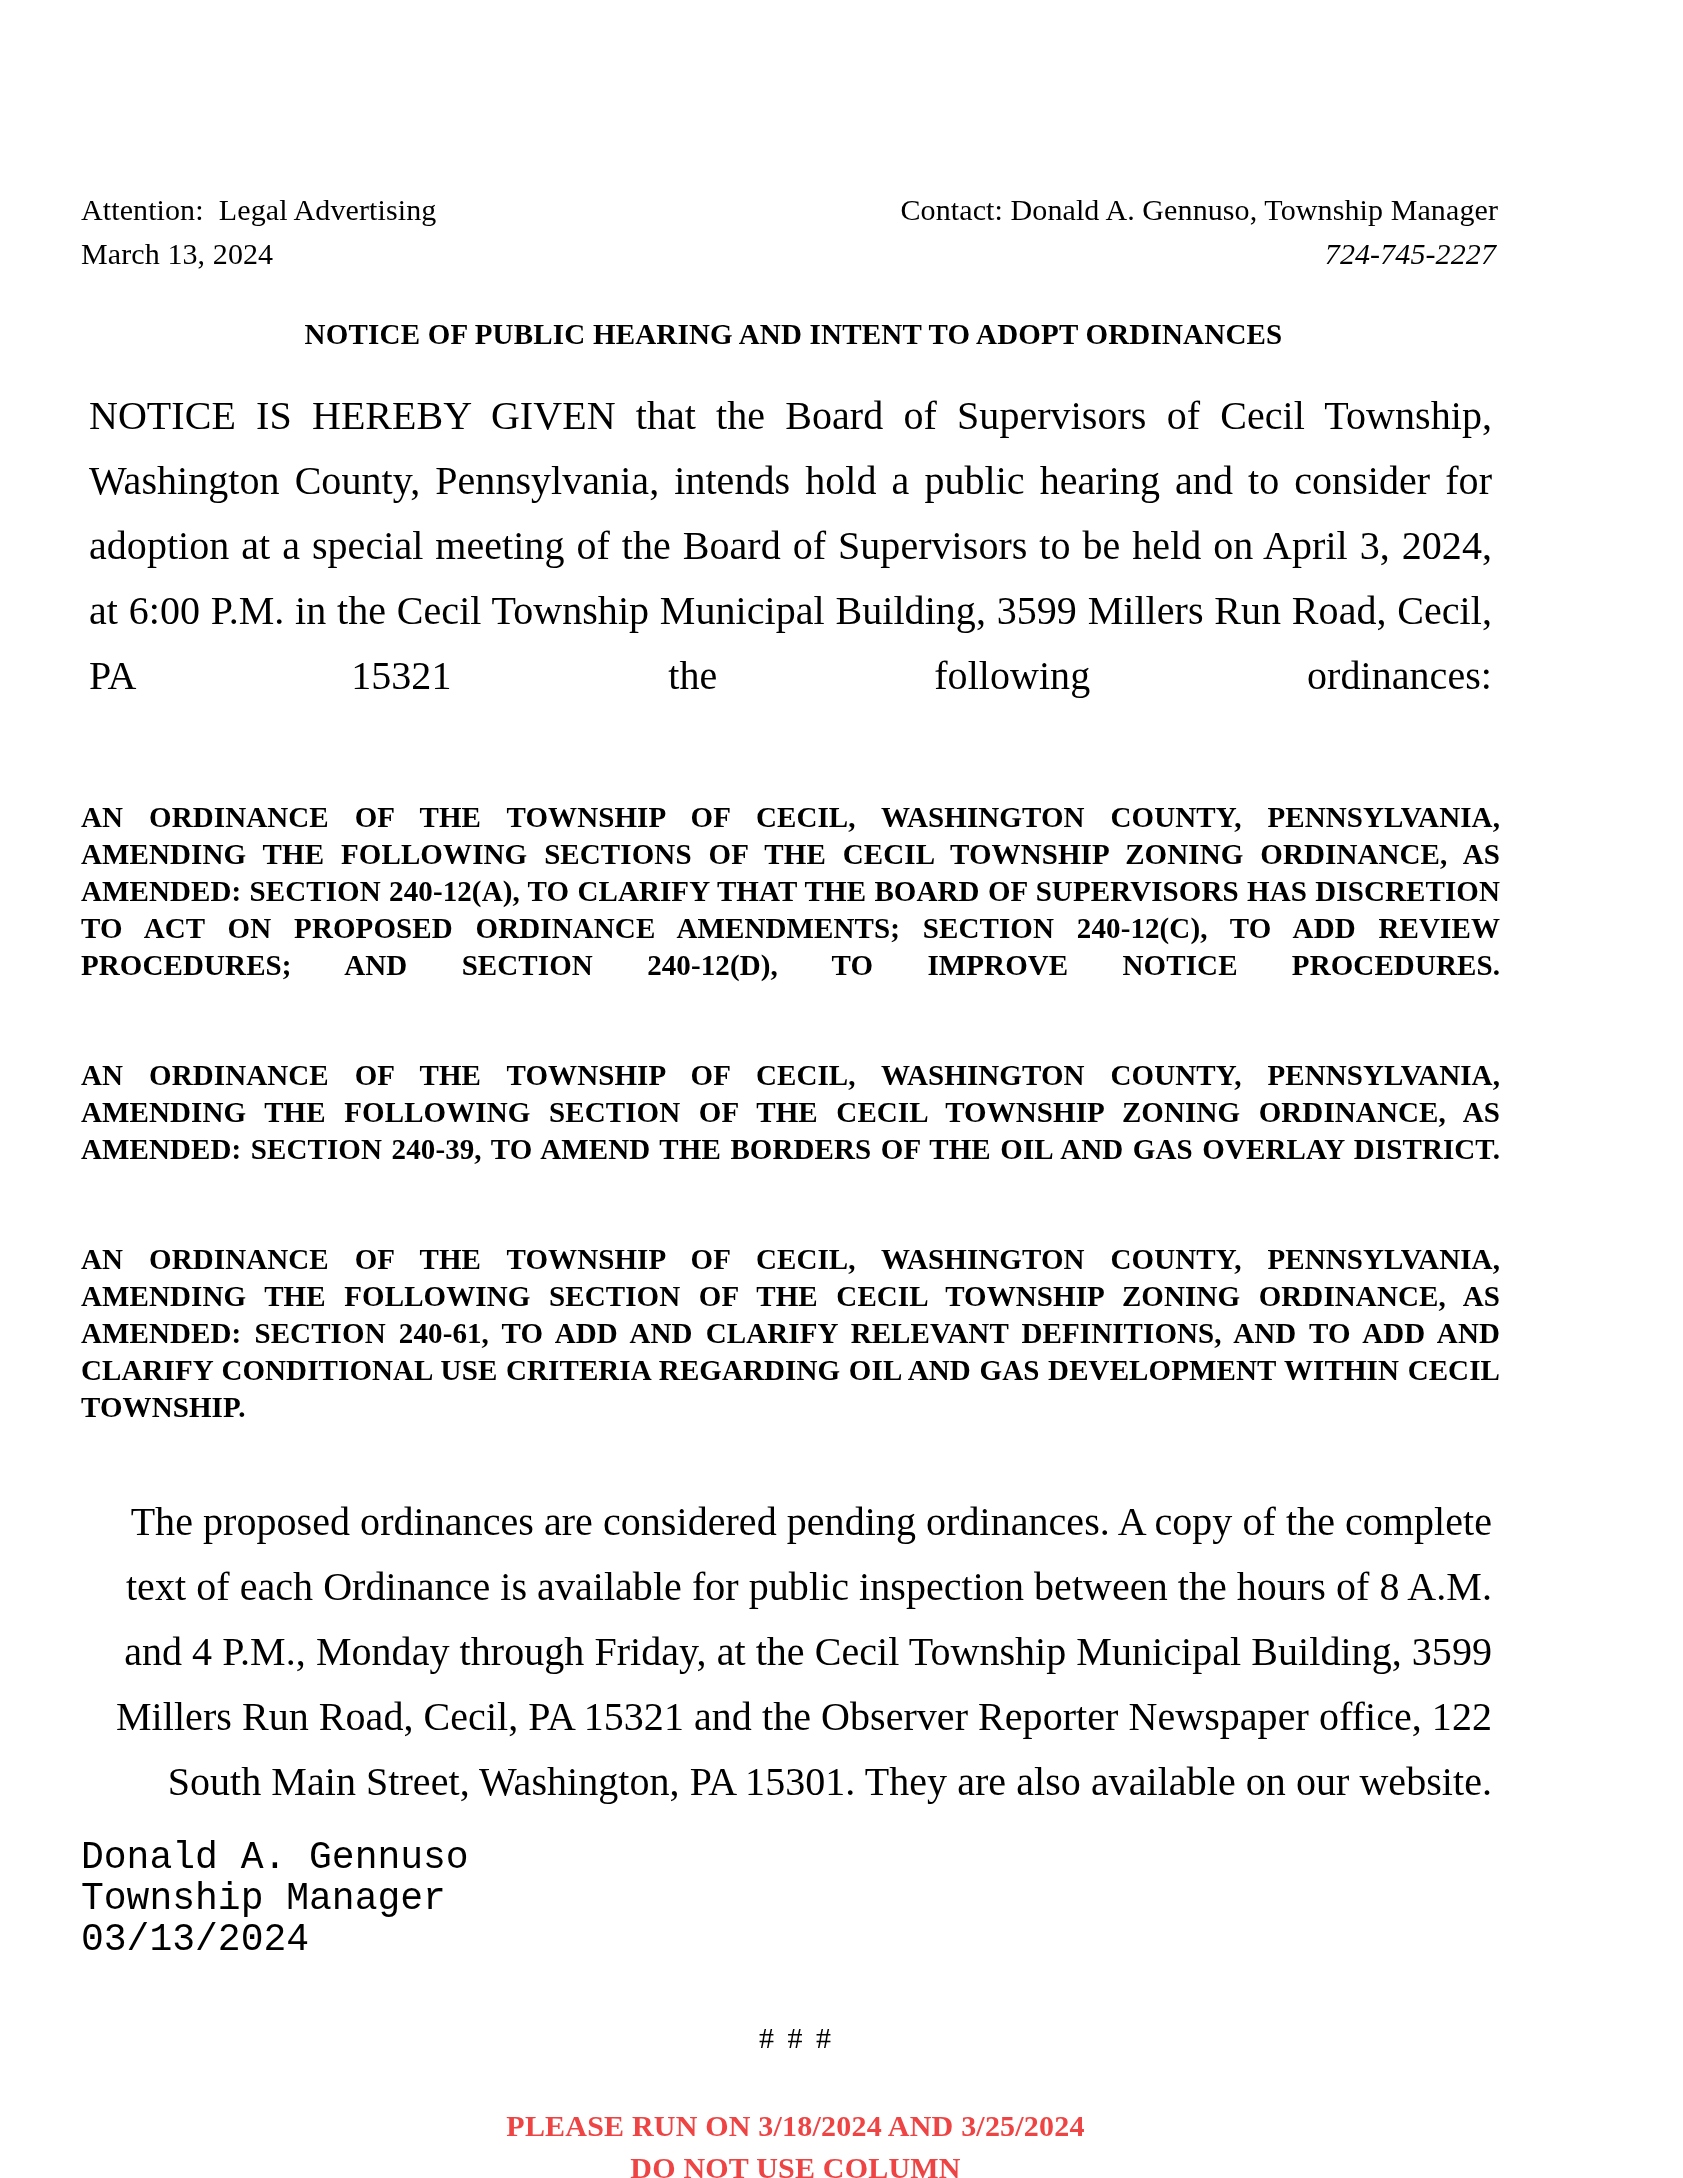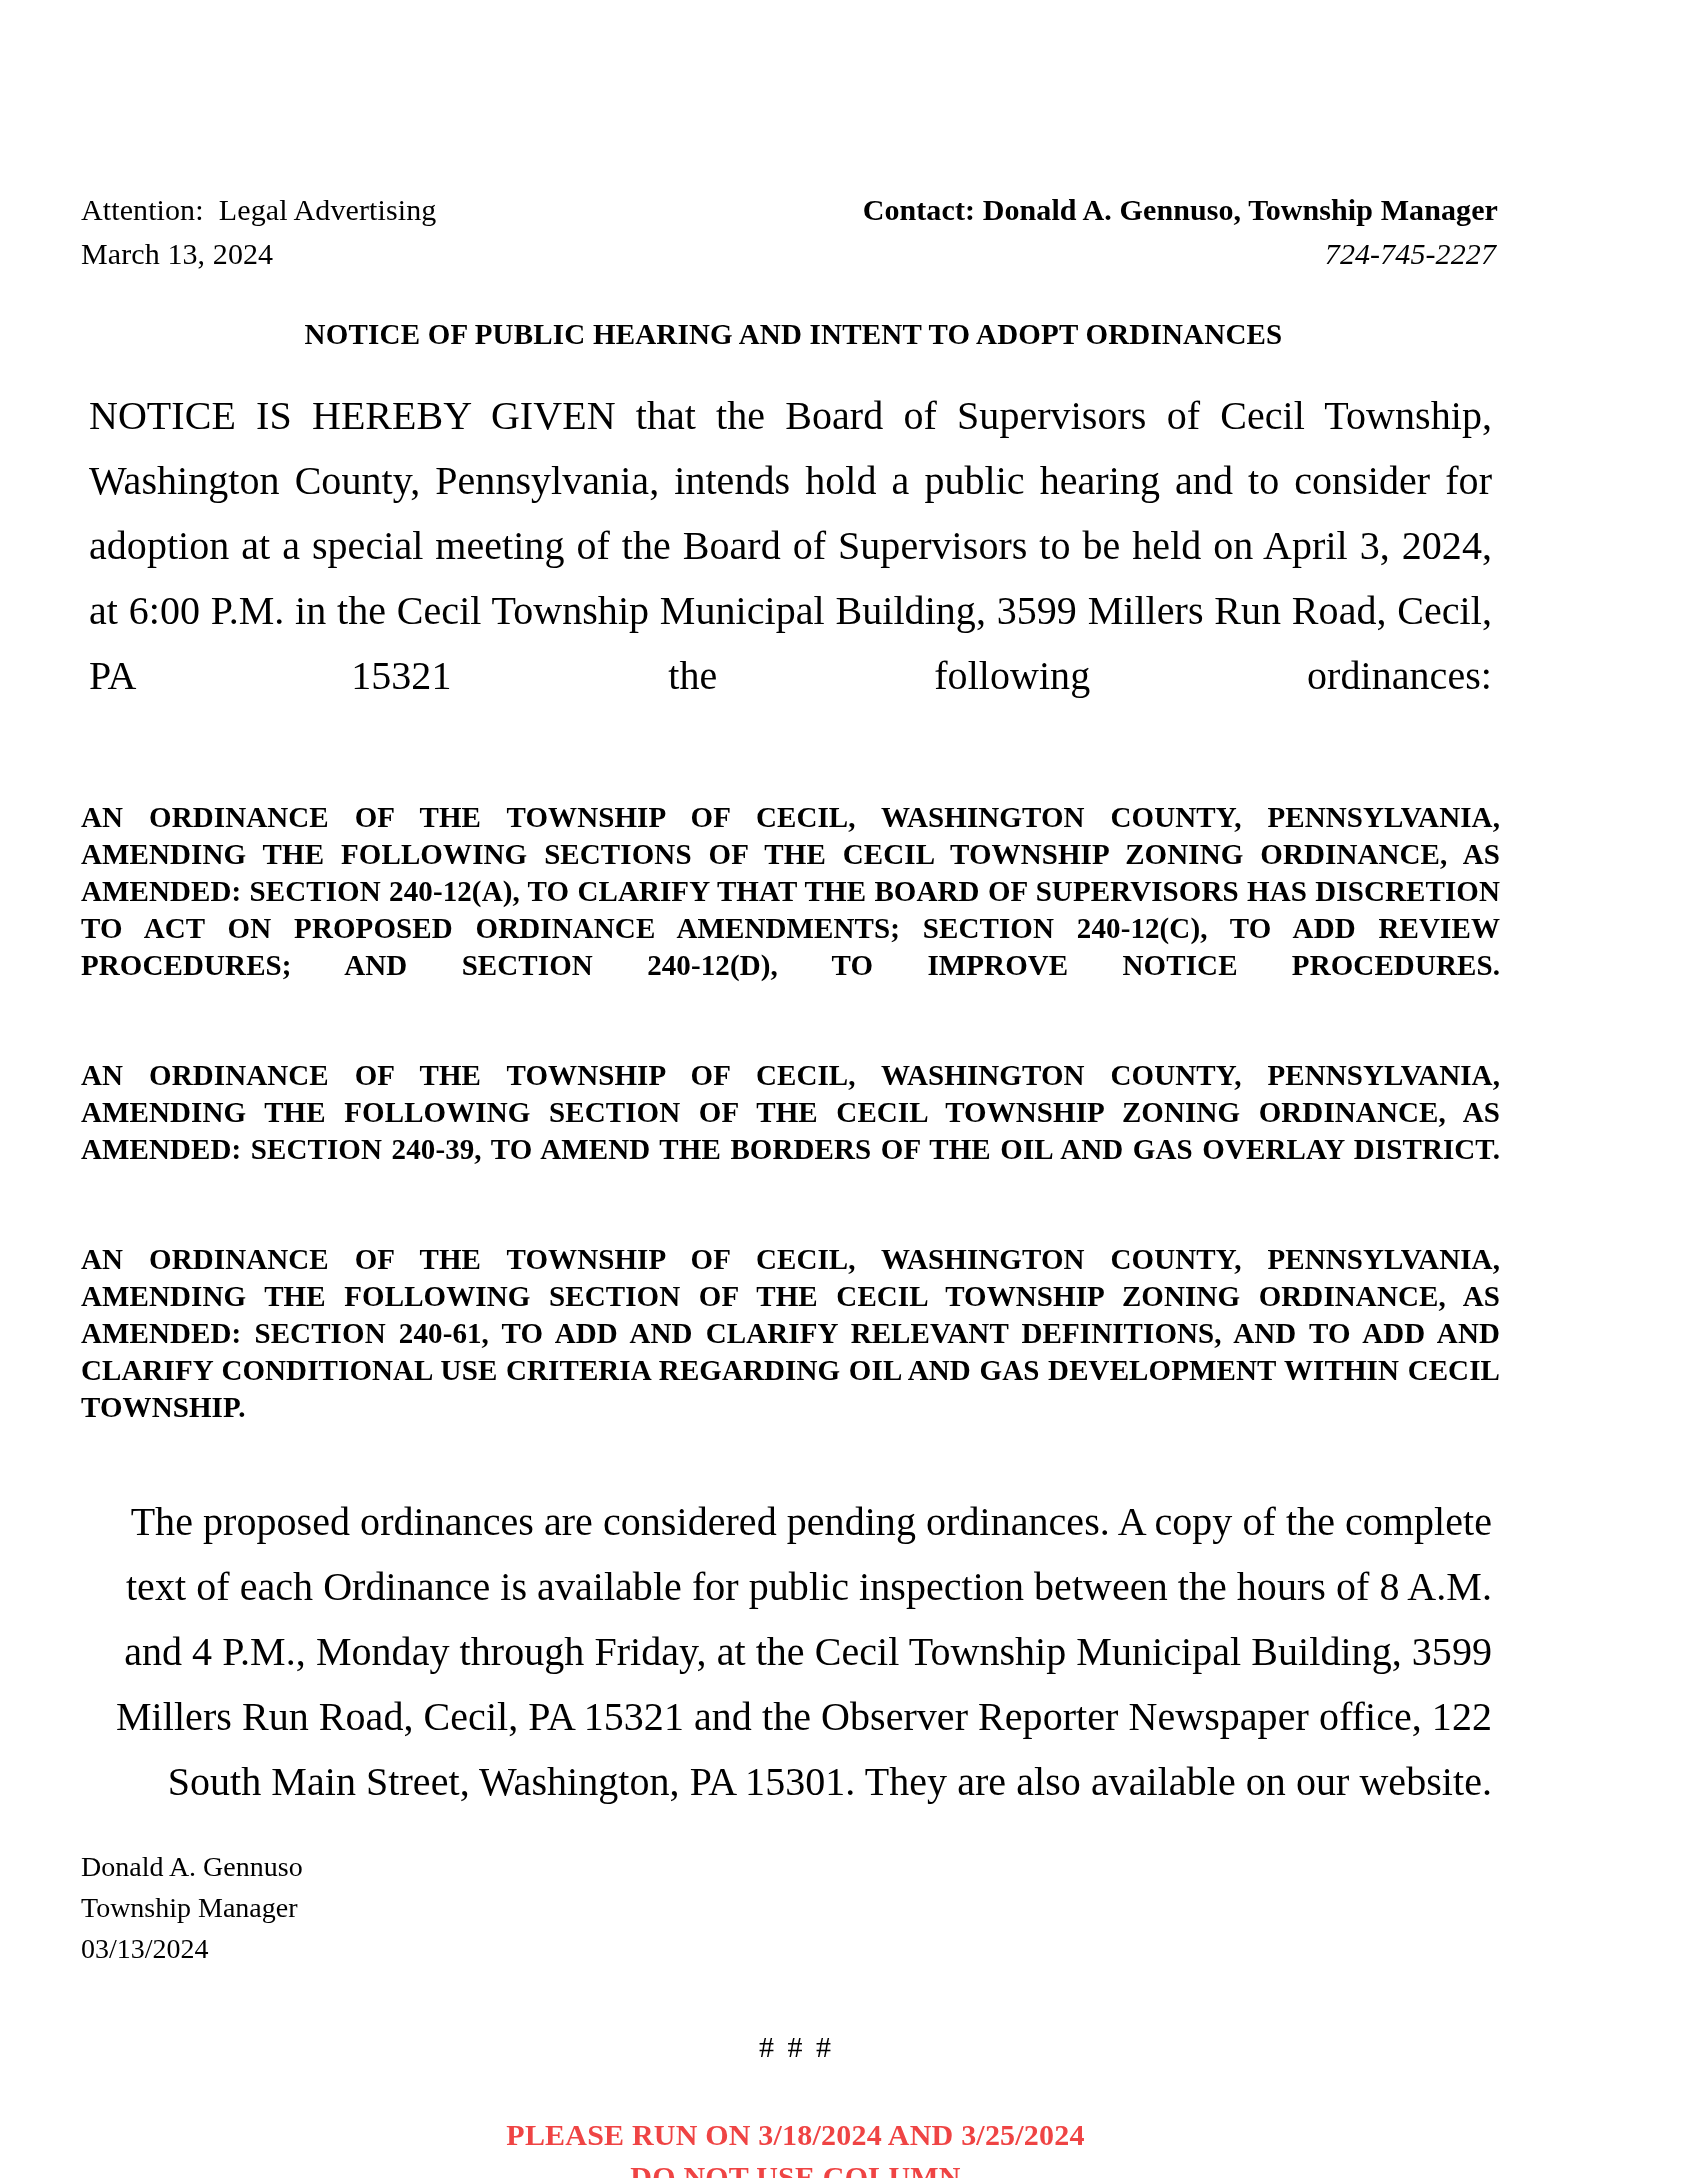--- a/index.html
+++ b/index.html
@@ -36,21 +36,20 @@
     letter-spacing: 0.1px;
   }
   .header-row .left {
     white-space: pre;
   }
   .header-row .right {
     white-space: pre;
   }
   .header-row-1 .right {
     margin-right: 2px;
-    font-weight: bold;
   }
   .header-row-2 .right {
     margin-right: 4px;
     font-style: italic;
   }
 
   
   .doc-title {
     text-align: center;
     font-weight: bold;
@@ -101,23 +100,24 @@
   }
   .para::after {
     content: "";
     display: inline-block;
     width: 100%;
   }
   .no-justify-after::after { display: none; }
 
   
   .signature {
-    margin-top: 32px;
-    font-size: 28px;
+    margin-top: 23px;
+    font-size: 38px;
     line-height: 41px;
+    font-family: Liberation Mono, monospace;
   }
   .signature div { white-space: pre; }
 
   
   .end-mark {
     text-align: center;
     font-size: 30px;
     margin-top: 61px;
     letter-spacing: 3px;
     padding-left: 12px;

